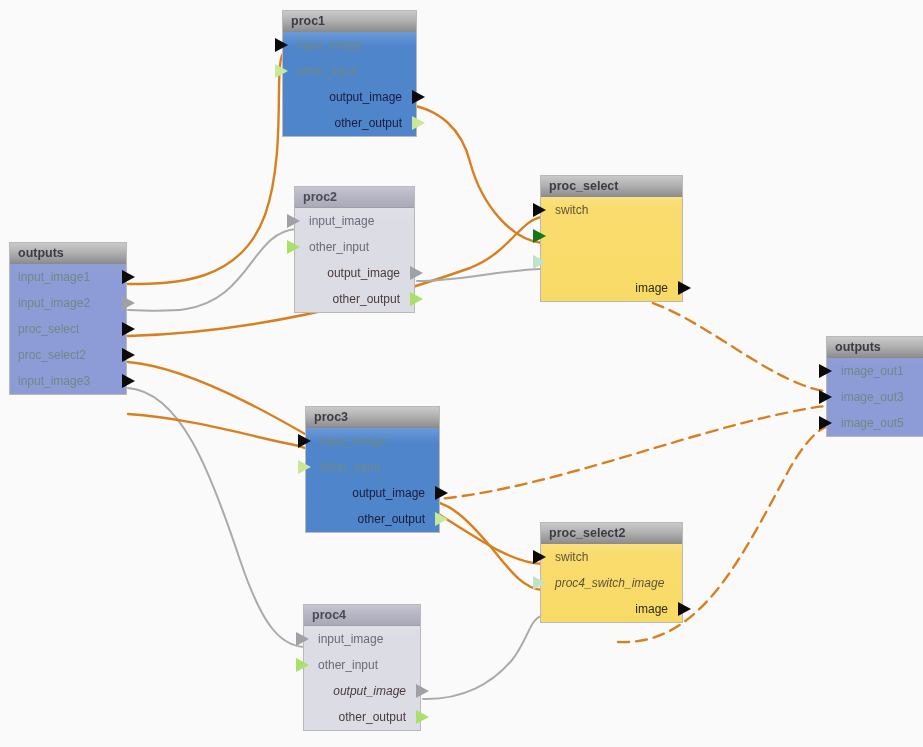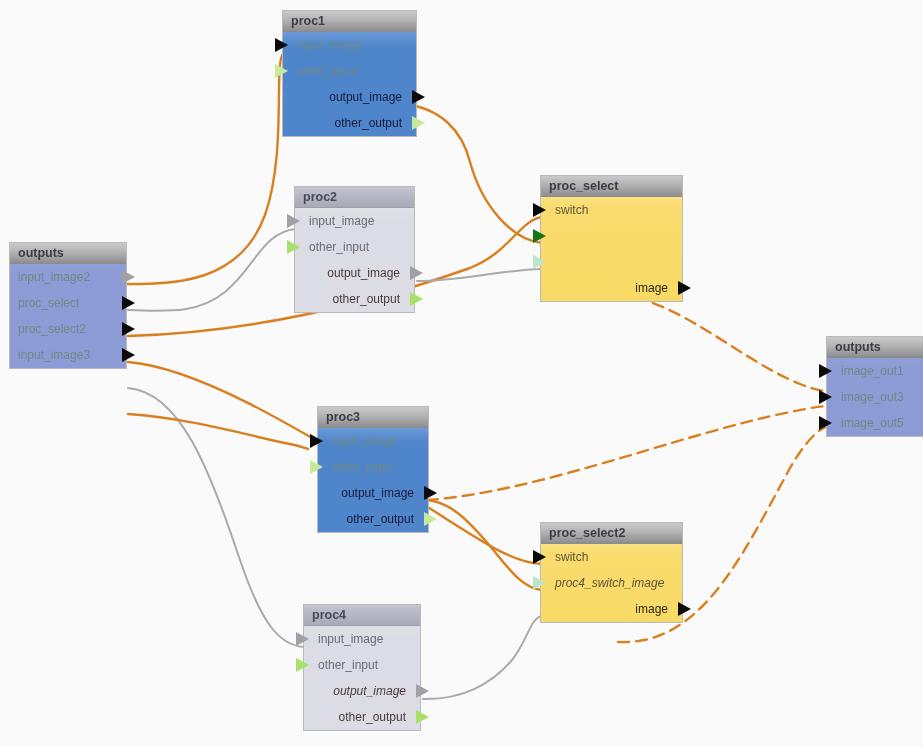--- a/index.html
+++ b/index.html
@@ -104,20 +104,24 @@
       <path d="M 423 699 C 462 700 492 684 512 660 C 528 640 530 618 542 616" fill="none" stroke="#aaaaaa" stroke-width="2" stroke-linecap="round"></path>
       <path d="M 618 295 C 680 300 740 360 800 384 C 815 390 822 391 828 391" fill="none" stroke="#d8801f" stroke-width="2.4" stroke-linecap="round" stroke-dasharray="11 7"></path>
       <path d="M 427 500 C 540 492 680 434 790 412 C 810 408 822 406 828 406" fill="none" stroke="#d8801f" stroke-width="2.4" stroke-linecap="round" stroke-dasharray="11 7"></path>
       <path d="M 618 642 C 700 646 740 560 790 468 C 806 440 820 428 828 426" fill="none" stroke="#d8801f" stroke-width="2.4" stroke-linecap="round" stroke-dasharray="11 7"></path>
     </svg>
   <div id="nodes">
       <div class="node purple" style="left: 9px; top: 242px; width: 118px;">
         <div class="hdr">outputs</div>
         <div class="body">
           <div class="port src">
+            <span class="arrow a-black right atright" style="right: -9px; border-left-width: 13px; border-left-style: solid;"></span>
+            <span class="lbl">input_image1</span>
+          </div>
+          <div class="port src">
             <span class="arrow a-gray right atright" style="right: -9px; border-left-width: 13px; border-left-style: solid;"></span>
             <span class="lbl">input_image2</span>
           </div>
           <div class="port src">
             <span class="arrow a-black right atright" style="right: -9px; border-left-width: 13px; border-left-style: solid;"></span>
             <span class="lbl">proc_select</span>
           </div>
           <div class="port src">
             <span class="arrow a-black right atright" style="right: -9px; border-left-width: 13px; border-left-style: solid;"></span>
             <span class="lbl">proc_select2</span>
@@ -182,21 +186,21 @@
           </div>
           <div class="port in">
             <span class="arrow a-pgreen left" style="left: -8px; border-left-width: 13px; border-left-style: solid;"></span>
           </div>
           <div class="port out">
             <span class="arrow a-black right atright" style="right: -9px; border-left-width: 13px; border-left-style: solid;"></span>
             <span class="lbl">image</span>
           </div>
         </div>
       </div>
-      <div class="node blue" style="left: 317px; top: 406px; width: 112px;">
+      <div class="node blue" style="left: 305px; top: 406px; width: 135px;">
         <div class="hdr">proc3</div>
         <div class="body">
           <div class="port in">
             <span class="arrow a-black left" style="left: -8px; border-left-width: 13px; border-left-style: solid;"></span>
             <span class="lbl">input_image</span>
           </div>
           <div class="port in">
             <span class="arrow a-green left" style="left: -8px; border-left-width: 13px; border-left-style: solid;"></span>
             <span class="lbl">other_input</span>
           </div>

